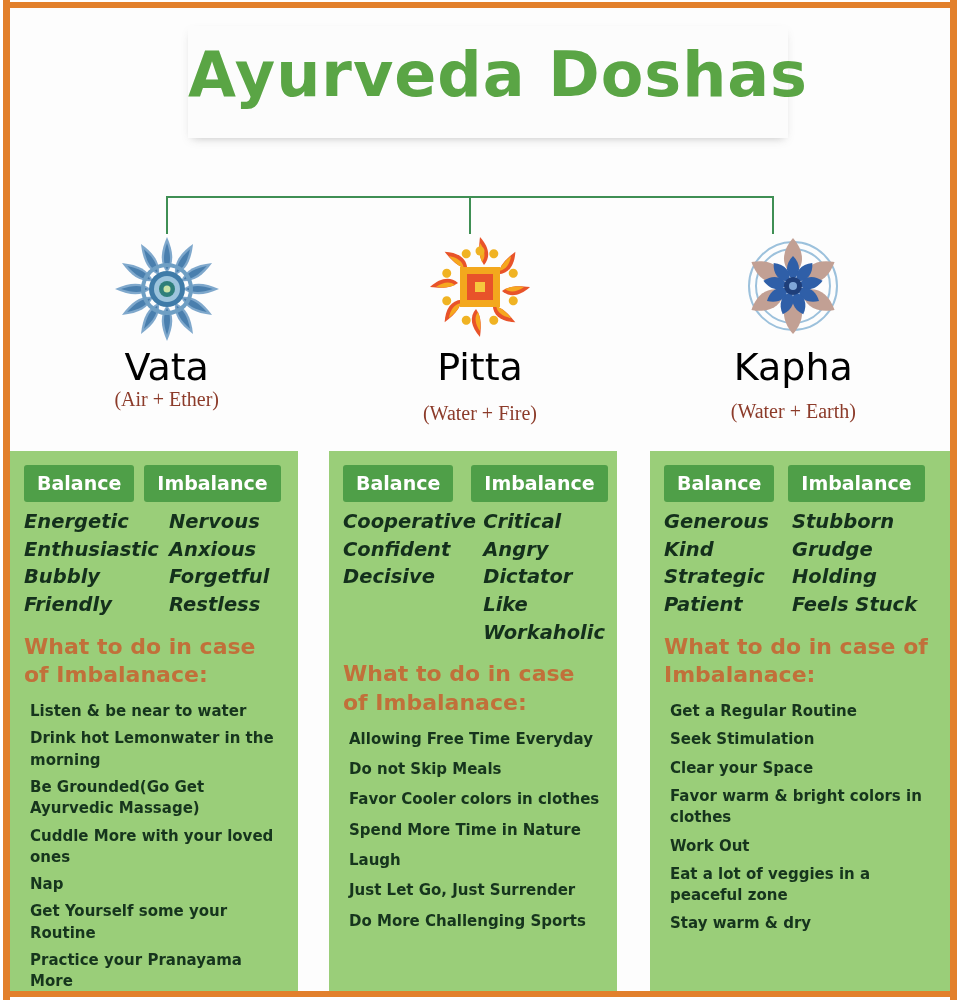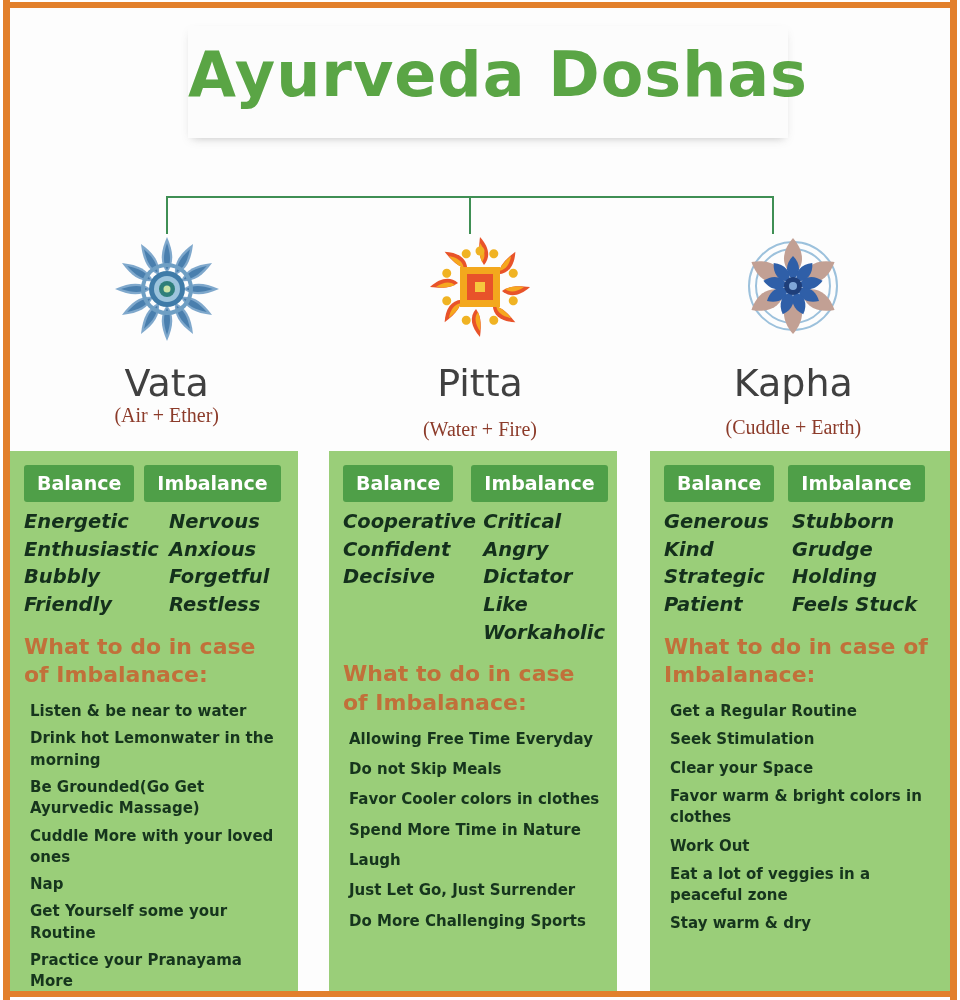--- a/index.html
+++ b/index.html
@@ -75,22 +75,22 @@
   }
   .head { flex: 1; text-align: center; position: relative; }
   .emblem {
     width: 120px; height: 110px;
     margin: 0 auto;
     position: relative;
   }
   .dosha-name {
     font-family: "DejaVu Sans", sans-serif;
     font-size: 38px;
-    color: #404040;
-    margin-top: 20px;
+    color: #000000;
+    margin-top: 4px;
     line-height: 1.05;
   }
   .dosha-sub {
     font-family: "Liberation Serif", serif;
     font-size: 20px;
     color: #8c3b2a;
     margin-top: 0;
   }
   .head.pitta .dosha-sub { margin-top: 14px; }
   .head.kapha .dosha-sub { margin-top: 12px; }
@@ -280,21 +280,21 @@
             <use href="#kblue" transform="rotate(200)"></use>
             <use href="#kblue" transform="rotate(240)"></use>
             <use href="#kblue" transform="rotate(280)"></use>
             <use href="#kblue" transform="rotate(320)"></use>
             <circle r="9" fill="#1f3f7a"></circle>
             <circle r="4" fill="#7fa6d8"></circle>
           </g>
         </svg>
       </div>
       <div class="dosha-name">Kapha</div>
-      <div class="dosha-sub">(Cuddle + Earth)</div>
+      <div class="dosha-sub">(Water + Earth)</div>
     </div>
   </div>
 
   <div class="panels">
 
     <div class="panel vata">
       <div class="tag-row">
         <span class="tag">Balance</span>
         <span class="tag">Imbalance</span>
       </div>

